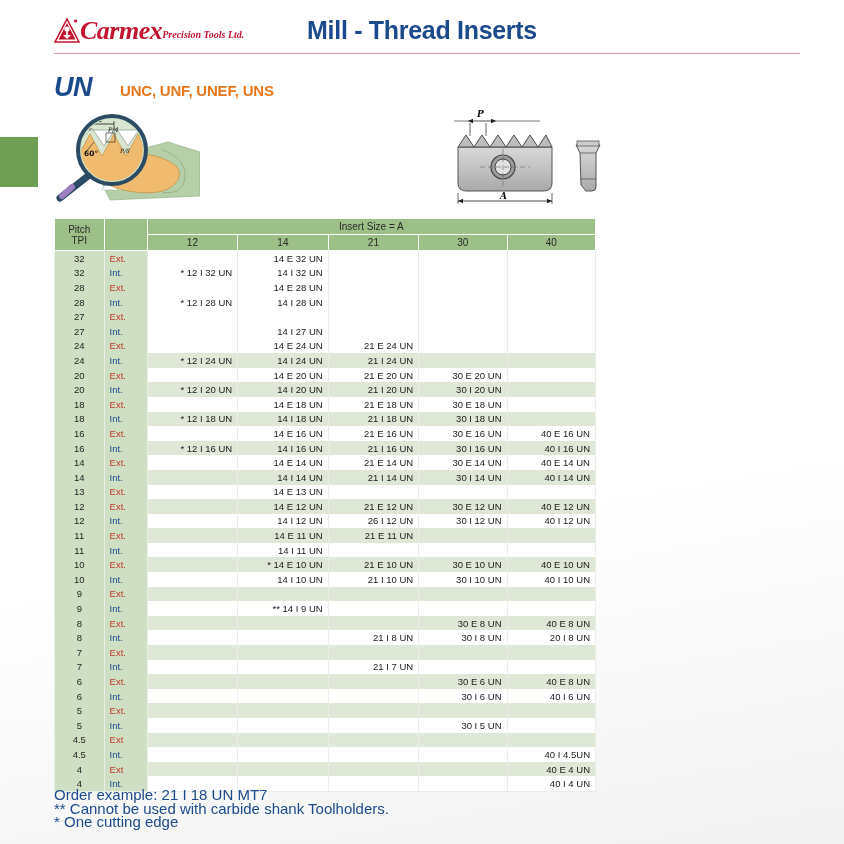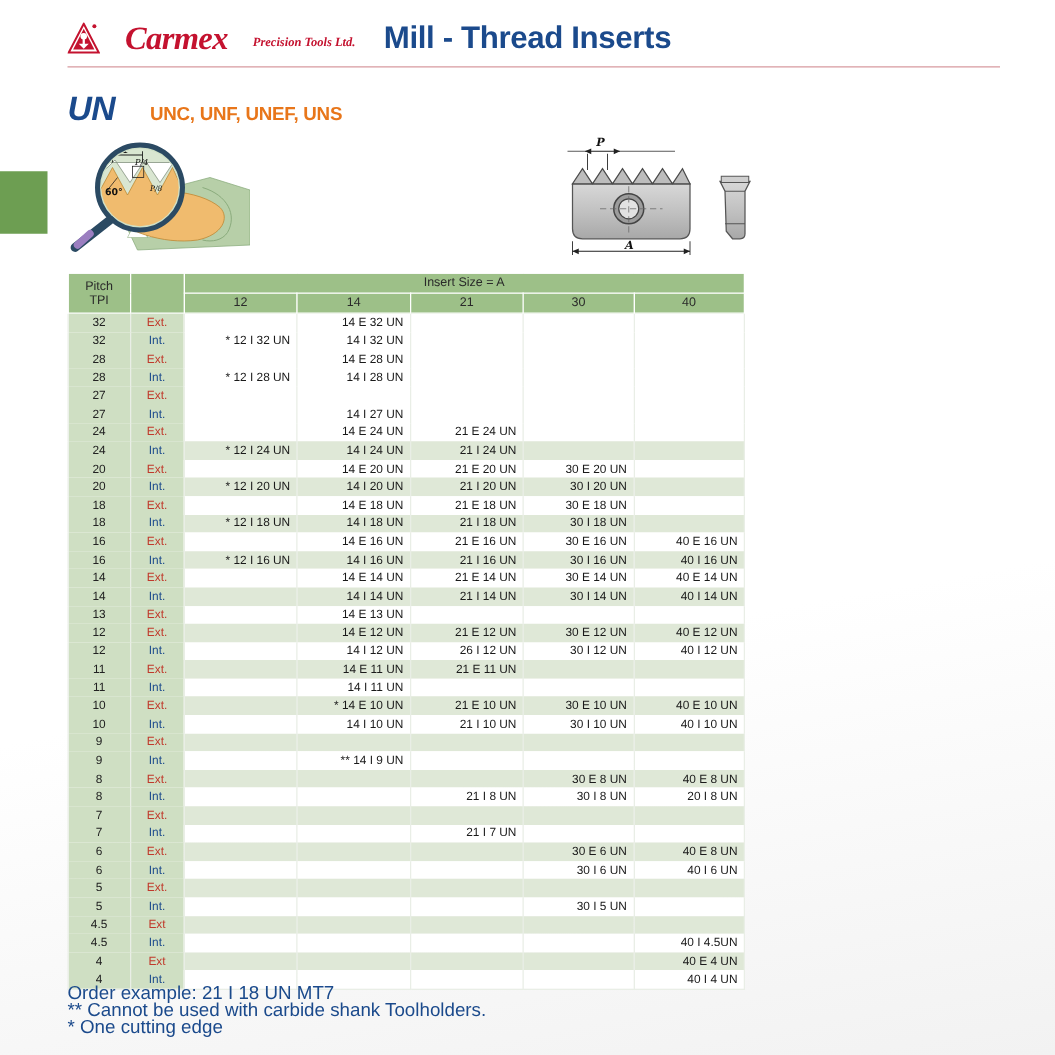--- a/index.html
+++ b/index.html
@@ -15,21 +15,21 @@
     position:absolute;inset:0;
     background:linear-gradient(170deg,#ffffff 0%,#ffffff 60%,#f2f2f2 100%);
   }
 
   
   .header{
     position:absolute;left:0;top:0;width:844px;height:62px;
   }
   .logo{
     position:absolute;left:54px;top:18px;
-    display:flex;align-items:flex-end;gap:20px;
+    display:flex;align-items:flex-end;gap:0;
   }
   .logo-mark{width:26px;height:26px;display:block;}
   .logo-word{
     font-family:"Liberation Serif", serif;
     font-weight:bold;font-style:italic;
     font-size:26px;line-height:26px;color:#c4122f;
     letter-spacing:-0.5px;
   }
   .logo-sub{
     font-family:"Liberation Serif", serif;
@@ -112,21 +112,21 @@
     border-right:1px solid #e9eee6;
     font-size:9.5px;
     white-space:nowrap;
   }
   td.pitch{
     text-align:center;background:#cfdfc3;color:#222;
     border-left:1px solid #ffffff;border-right:1px solid #ffffff;
     font-size:9.5px;
   }
   td.type{
-    text-align:center;background:#cfdfc3;
+    background:#cfdfc3;
     border-left:1px solid #ffffff;border-right:1px solid #ffffff;
     font-size:9px;
   }
   td.type.ext{color:#c0392b;}
   td.type.int{color:#1b4a8c;}
   td.val{text-align:right;color:#1a1a1a;}
   tr.shade td.val{background:#dfe8d7;}
   tr.plain td.val{background:#ffffff;}
   tr.lastrow td{border-bottom:1px solid #e9eee6;}
 

